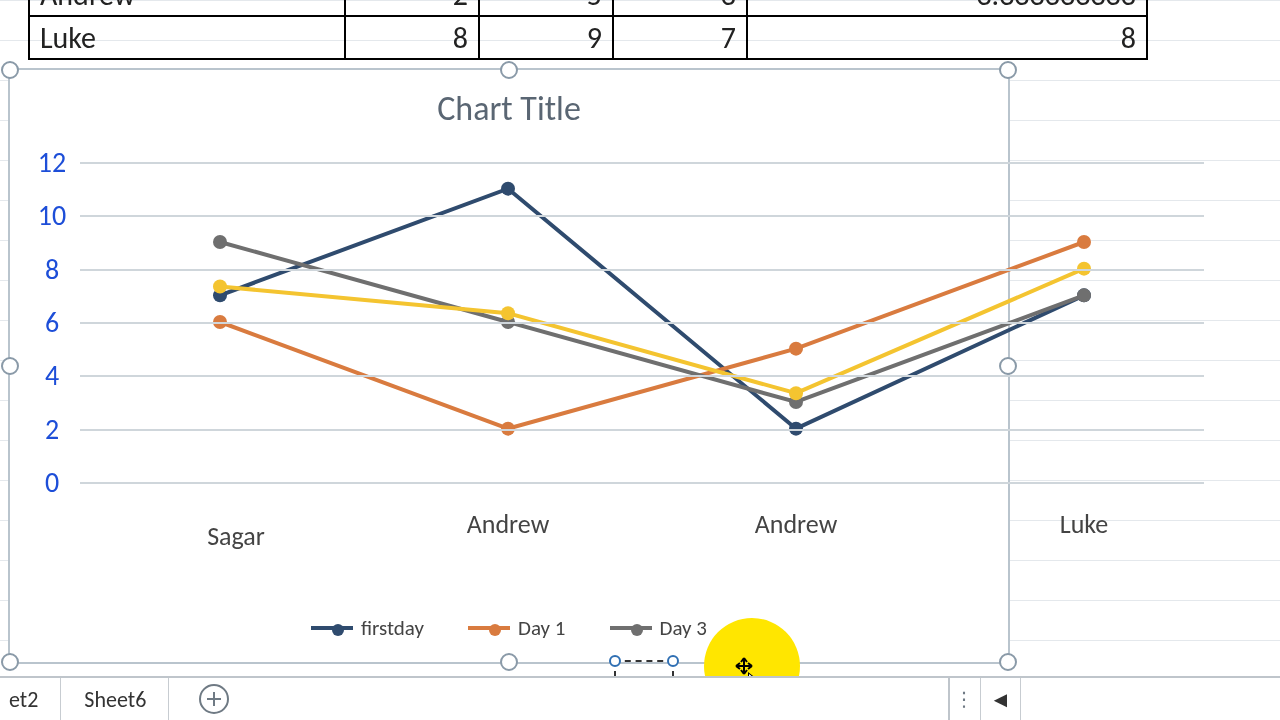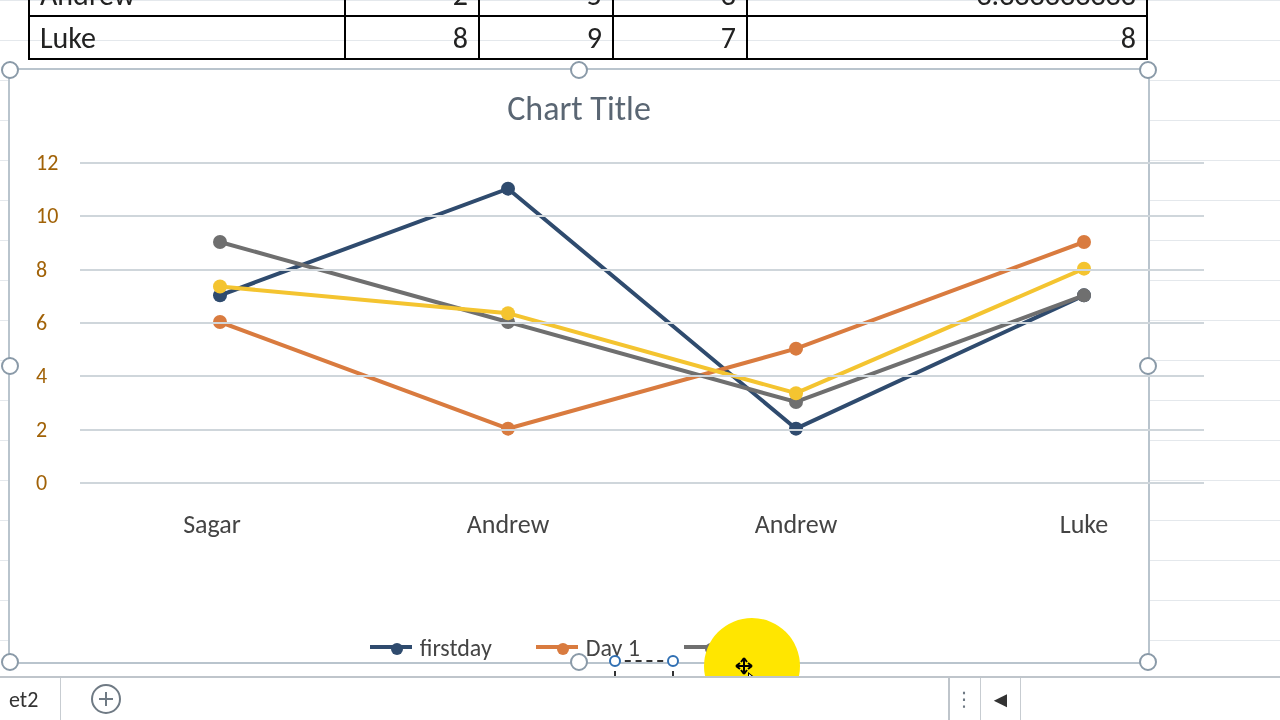--- a/index.html
+++ b/index.html
@@ -13,35 +13,35 @@
 
   
   .sheet-table { position: absolute; left: 28px; top: -28px; border-collapse: collapse; font-size: 30px; color:#222; }
   .sheet-table td { border: 2px solid #000; padding: 2px 10px; }
   .col-name  { width: 316px; text-align: left;  }
   .col-num   { width: 134px; text-align: right; }
   .col-avg   { width: 400px; text-align: right; }
 
   
   .chart-obj {
-    position: absolute; left: 8px; top: 68px; width: 1142px; height: 596px;
+    position: absolute; left: 8px; top: 68px; width: 1002px; height: 596px;
     background: #fff; border: 2px solid #b9c4cd;
   }
   
   .h { position: absolute; width: 18px; height: 18px; background:#fff; border:2px solid #8a9aa8; border-radius:50%; }
   .h.tl { left:-9px; top:-9px; } .h.tr { right:-9px; top:-9px; }
   .h.bl { left:-9px; bottom:-9px; } .h.br { right:-9px; bottom:-9px; }
   .h.tm { left:50%; top:-9px; margin-left:-9px; } .h.bm { left:50%; bottom:-9px; margin-left:-9px; }
   .h.ml { left:-9px; top:50%; margin-top:-9px; } .h.mr { right:-9px; top:50%; margin-top:-9px; }
 
   .chart-title { text-align:center; font-size:34px; color:#5a6673; padding-top:18px; }
 
   .plot { position:absolute; left:26px; top:92px; width:1168px; height:340px; }
   .grid-h { position:absolute; left:44px; right:0; height:0; border-top:2px solid #cfd6db; }
-  .ylab { position:absolute; left:0; width:32px; text-align:left; font-size:22px; color:#a16207; transform:translateY(-50%); }
+  .ylab { position:absolute; left:0; width:32px; text-align:center; font-size:28px; color:#1d4ed8; transform:translateY(-50%); }
   .xlab { position:absolute; top:346px; font-size:26px; color:#444; transform:translateX(-50%); }
 
   svg.lines { position:absolute; left:44px; top:0; width:1124px; height:320px; }
 
   
   .axis-box { position:absolute; left:604px; top:590px; width:60px; height:50px;
               border:2px dashed #333; padding:8px 4px; font-size:26px; color:#333; }
   .axis-box .ah { position:absolute; width:12px; height:12px; border:2px solid #2f6fb3; background:#fff; border-radius:50%; }
   .axis-box .ah.tl{left:-7px;top:-7px;} .axis-box .ah.tr{right:-7px;top:-7px;}
   .axis-box .ah.bl{left:-7px;bottom:-7px;} .axis-box .ah.br{right:-7px;bottom:-7px;}
@@ -50,21 +50,21 @@
   .highlight { position:absolute; left:694px; top:548px; width:96px; height:96px;
                background:#ffe600; border-radius:50%; }
   
   .cursor { position:absolute; left:724px; top:586px; width:40px; height:40px; pointer-events:none; }
 
   
   .tooltip { position:absolute; left:742px; top:636px; background:#fff; border:2px solid #000;
              padding:6px 14px; font-size:28px; color:#222; box-shadow:4px 4px 0 #bbb; }
 
   
-  .legend { position:absolute; left:0; right:0; top:540px; text-align:center; font-size:24px; color:#444;margin-top:16px; }
+  .legend { position:absolute; left:0; right:0; top:540px; text-align:center; font-size:21px; color:#444; }
   .leg-item { display:inline-flex; align-items:center; margin:0 22px; }
   .leg-swatch { display:inline-block; width:42px; height:0; border-top:4px solid; position:relative; margin-right:8px; }
   .leg-swatch::after { content:''; position:absolute; left:50%; top:-6px; width:12px; height:12px; border-radius:50%; background:currentColor; }
 
   
   .tabstrip { position:absolute; left:0; right:0; bottom:0; height:44px; background:#fff;
               border-top:2px solid #bfc5cb; display:flex; align-items:stretch; font-size:22px; color:#333; }
   .tab { padding:6px 22px; border-right:1px solid #c7ccd1; border-left:1px solid #fff; display:flex; align-items:center; }
   .tab.cut { padding-left:8px; }
   .addtab { width:50px; display:flex; align-items:center; justify-content:center; margin-left:20px; }
@@ -142,21 +142,21 @@
       <div class="grid-h" style="top: 213.333px;"></div>
       <div class="ylab" style="top: 213.333px;">4</div>
       <div class="grid-h" style="top: 160px;"></div>
       <div class="ylab" style="top: 160px;">6</div>
       <div class="grid-h" style="top: 106.667px;"></div>
       <div class="ylab" style="top: 106.667px;">8</div>
       <div class="grid-h" style="top: 53.3333px;"></div>
       <div class="ylab" style="top: 53.3333px;">10</div>
       <div class="grid-h" style="top: 0px;"></div>
       <div class="ylab" style="top: 0px;">12</div>
-      <div class="xlab" style="left: 176px;">Sagar</div>
+      <div class="xlab" style="left: 200px; margin-top: 12px;">Sagar</div>
       <div class="xlab" style="left: 472px;">Andrew</div>
       <div class="xlab" style="left: 760px;">Andrew</div>
       <div class="xlab" style="left: 1048px;">Luke</div>
     </div>
 
   <div class="legend"><span class="leg-item">
         <span class="leg-swatch" style="color: rgb(47, 75, 110); border-color: rgb(47, 75, 110);"></span>
         <span>firstday</span>
       </span><span class="leg-item">
         <span class="leg-swatch" style="color: rgb(217, 123, 63); border-color: rgb(217, 123, 63);"></span>
@@ -187,20 +187,23 @@
 
   <div class="tooltip">
     <span>Chart Area</span>
   </div>
 </div>
 
 <div class="tabstrip">
   <div class="tab cut">
       <span>et2</span>
     </div>
+  <div class="tab">
+      <span>Sheet6</span>
+    </div>
   <div class="addtab">
       <div class="plus"></div>
     </div>
   <div class="spacer"></div>
   <div class="hscroll">
     <div class="hs-dots">⋮</div>
     <div class="hs-btn">◄</div>
     <div class="hs-track"></div>
   </div>
 </div>

